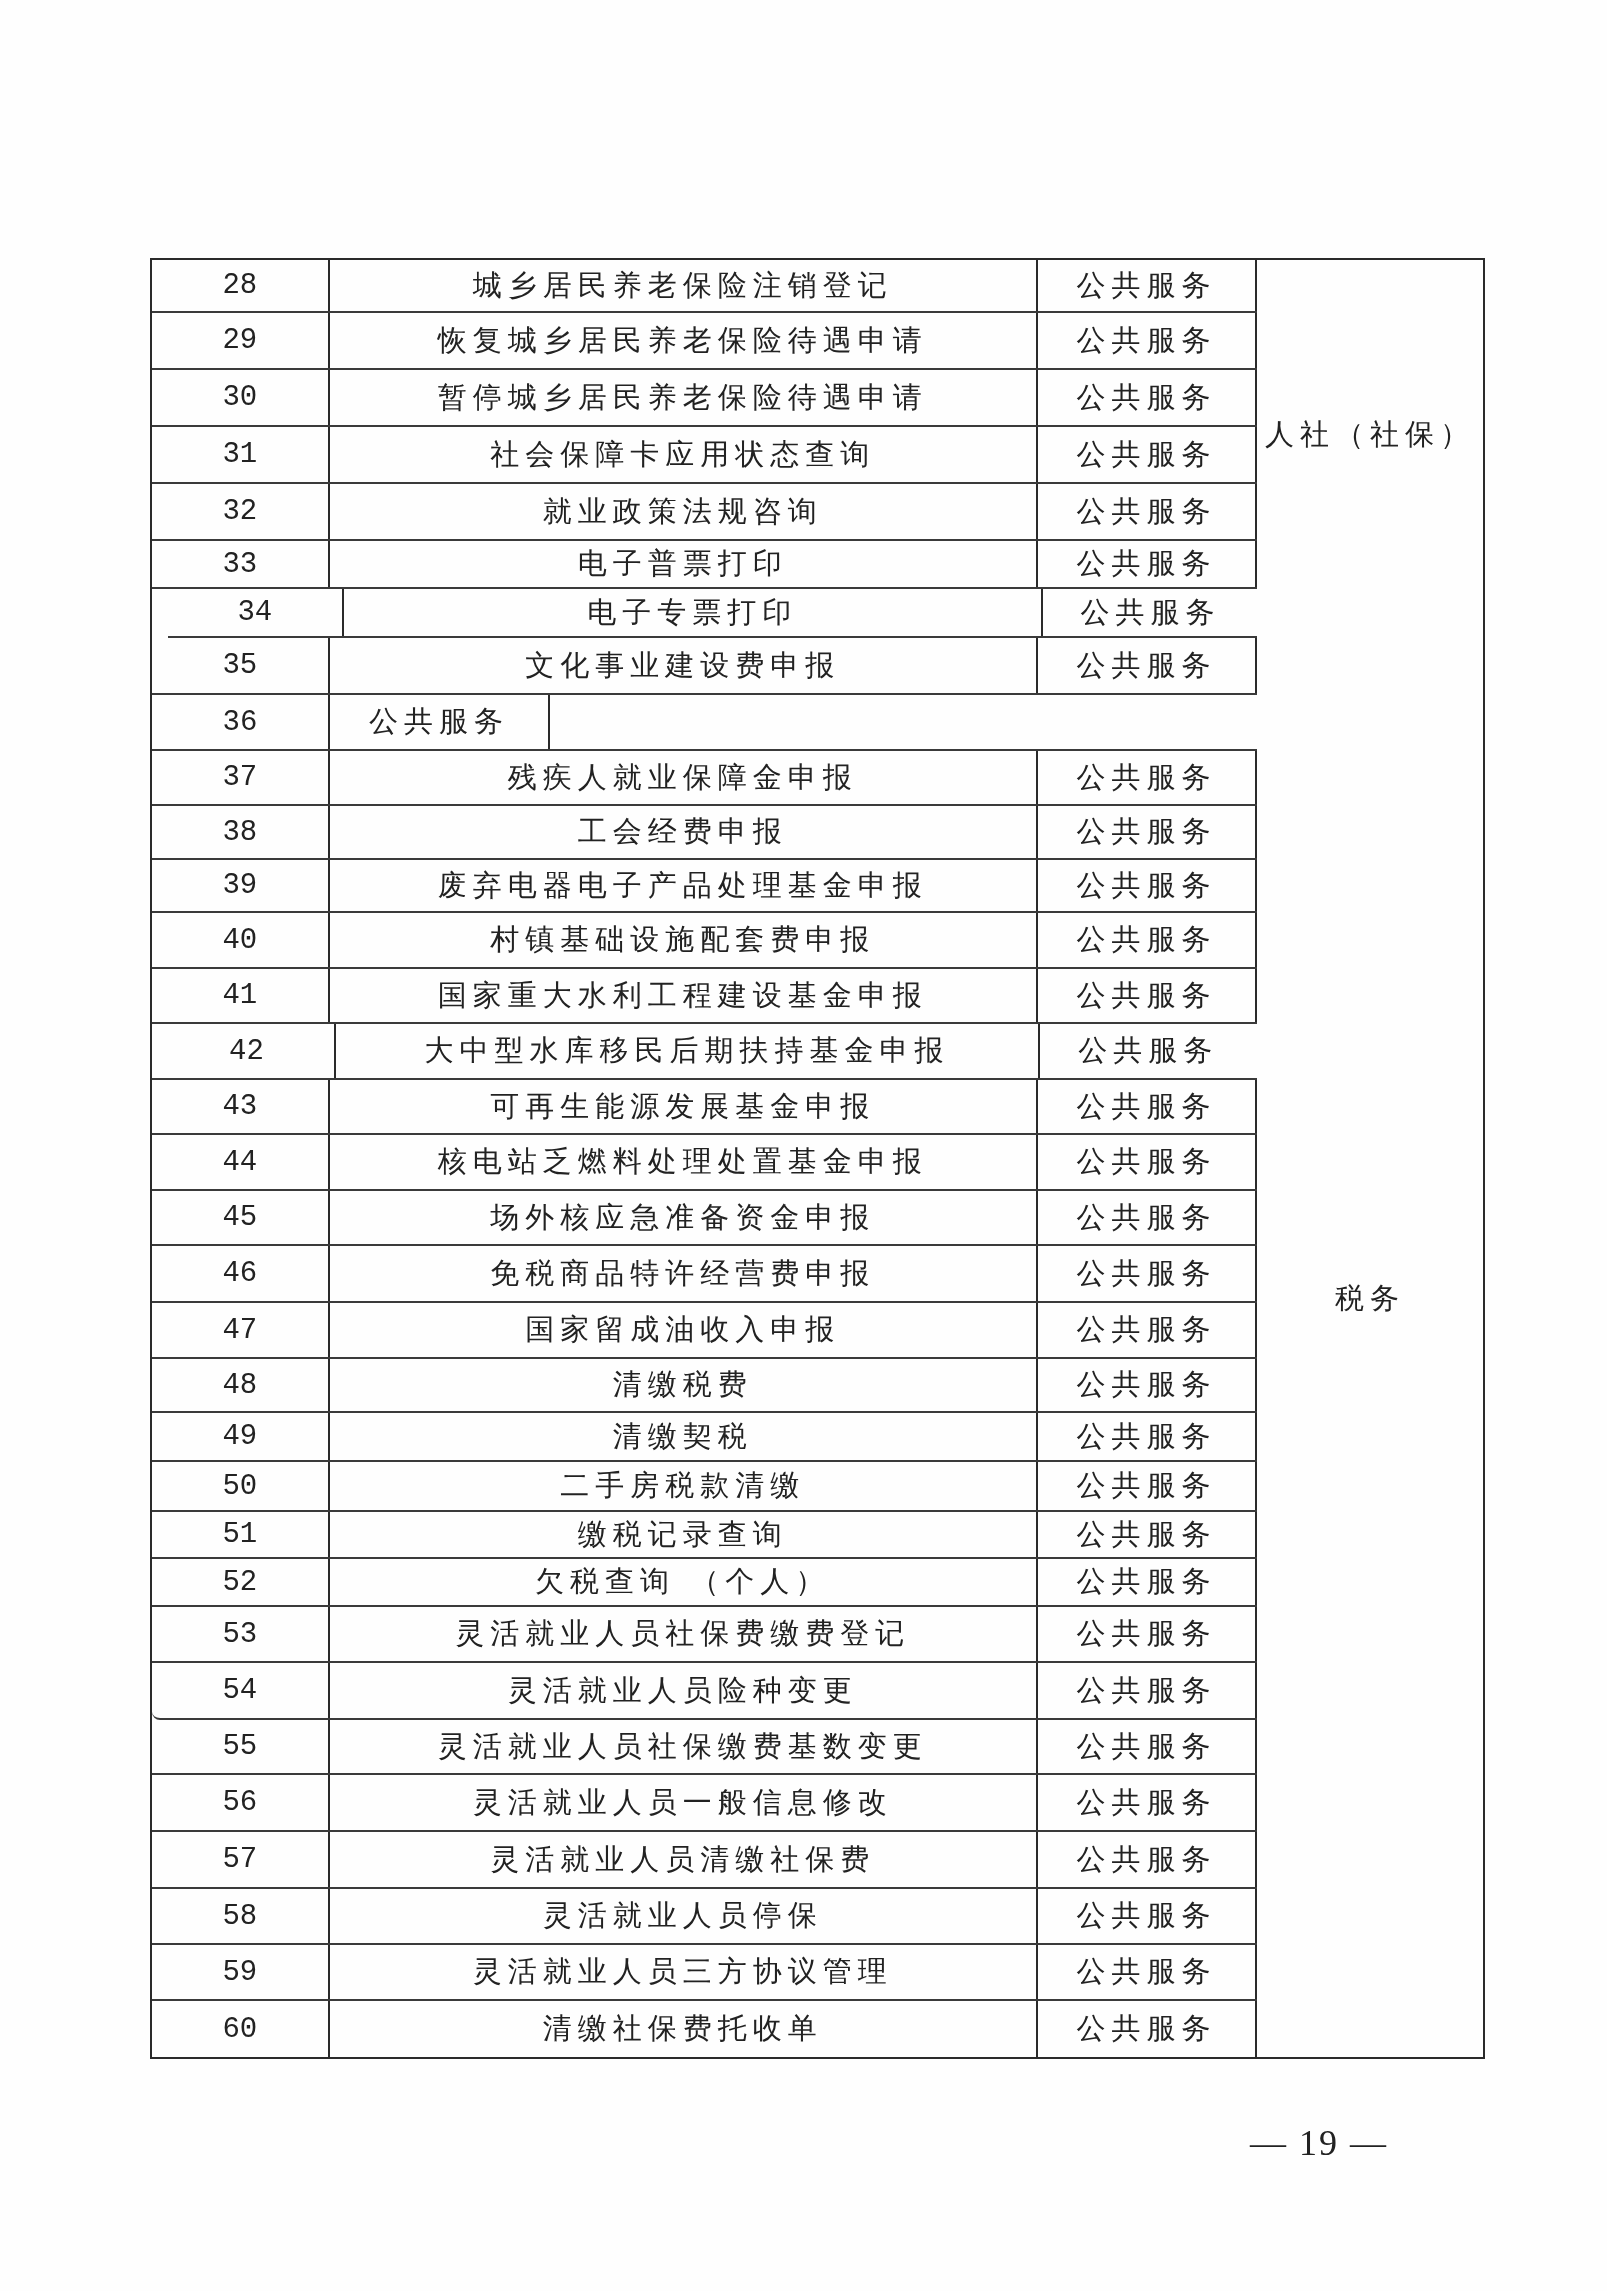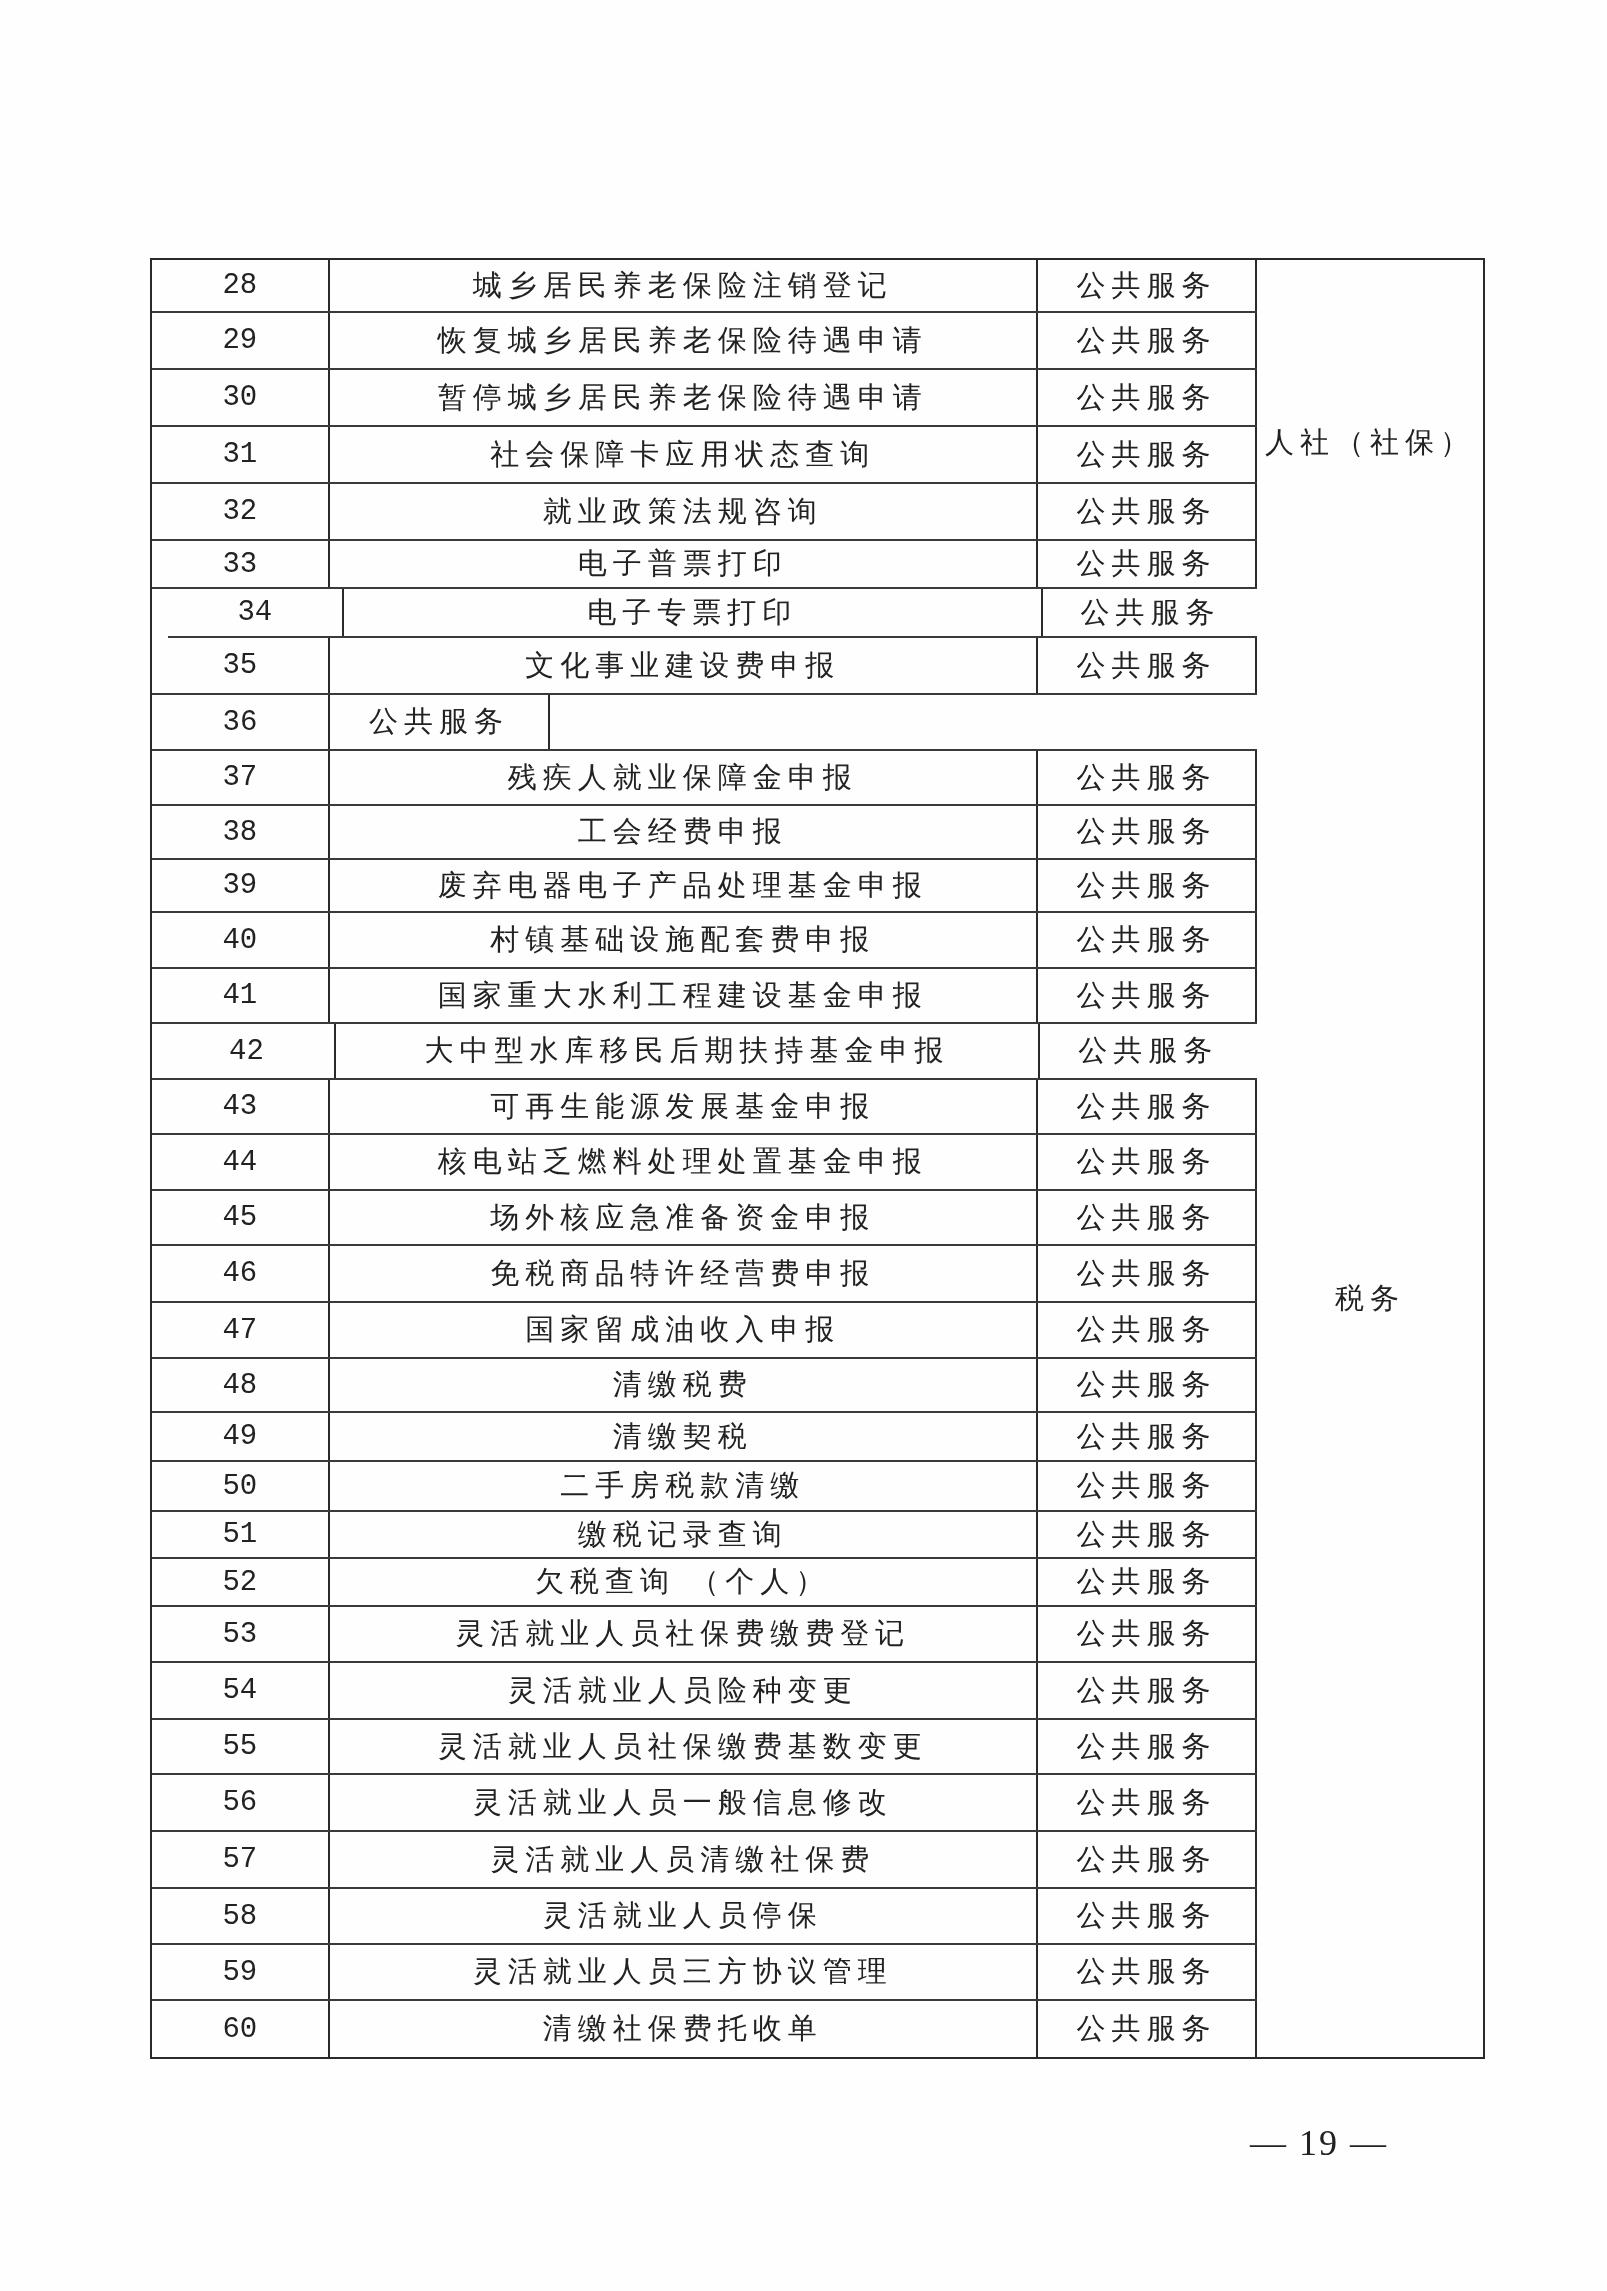--- a/index.html
+++ b/index.html
@@ -174,21 +174,21 @@
           <div class="cell c-name">欠税查询 （个人）</div>
           <div class="cell c-type">公共服务</div>
           <div class="cell c-dept"></div>
         </div>
         <div class="row" style="height: 56px;">
           <div class="cell c-no">53</div>
           <div class="cell c-name">灵活就业人员社保费缴费登记</div>
           <div class="cell c-type">公共服务</div>
           <div class="cell c-dept"></div>
         </div>
-        <div class="row" style="height: 57px;">
+        <div class="row" style="height: 57px; border-radius: 8px;">
           <div class="cell c-no">54</div>
           <div class="cell c-name">灵活就业人员险种变更</div>
           <div class="cell c-type">公共服务</div>
           <div class="cell c-dept"></div>
         </div>
         <div class="row" style="height: 55px;">
           <div class="cell c-no">55</div>
           <div class="cell c-name">灵活就业人员社保缴费基数变更</div>
           <div class="cell c-type">公共服务</div>
           <div class="cell c-dept"></div>
@@ -217,21 +217,21 @@
           <div class="cell c-type">公共服务</div>
           <div class="cell c-dept"></div>
         </div>
         <div class="row last" style="height: 56px;">
           <div class="cell c-no">60</div>
           <div class="cell c-name">清缴社保费托收单</div>
           <div class="cell c-type">公共服务</div>
           <div class="cell c-dept"></div>
         </div>
       </div>
-    <div id="dept-1" class="dept-col first" style="top: 8px; height: 351px;">
+    <div id="dept-1" class="dept-col first" style="top: 0px; height: 351px;">
       <span>人社（社保）</span>
     </div>
     <div id="dept-2" class="dept-col" style="top: 281px; height: 1516px;">
       <span>税务</span>
     </div>
   </div>
 
   <div class="pagenum">— 19 —</div>
 </div>
 

